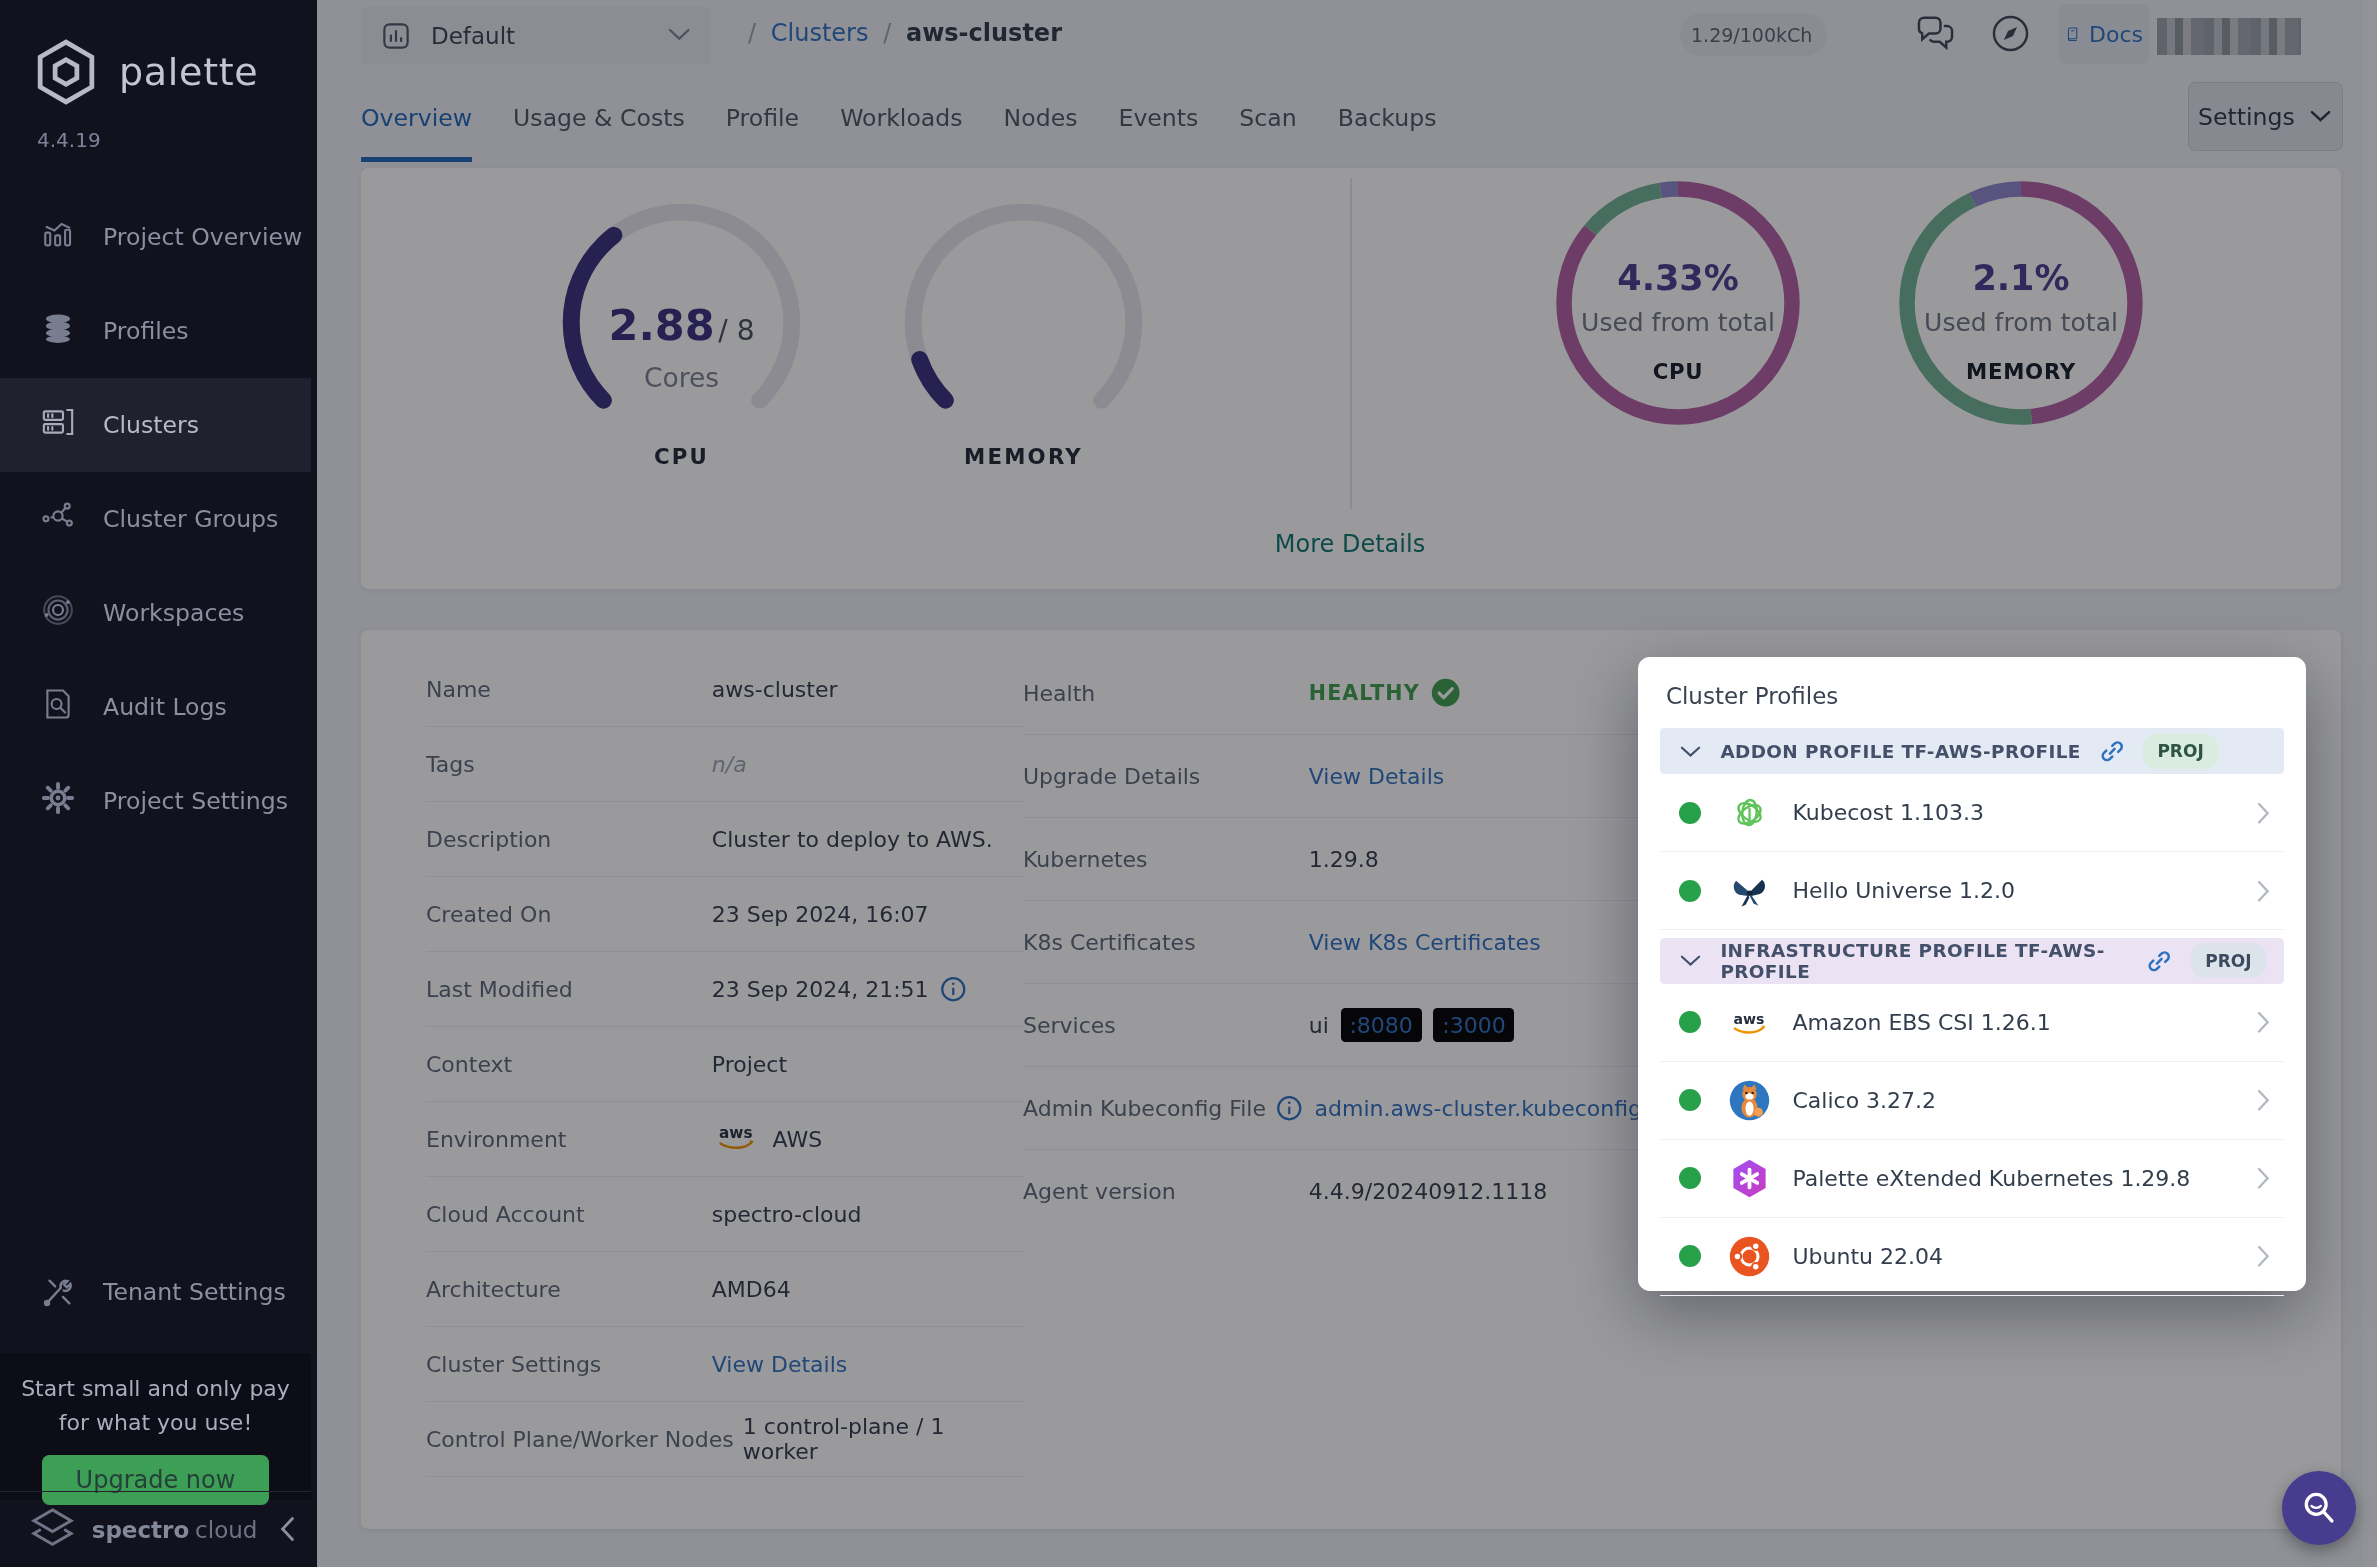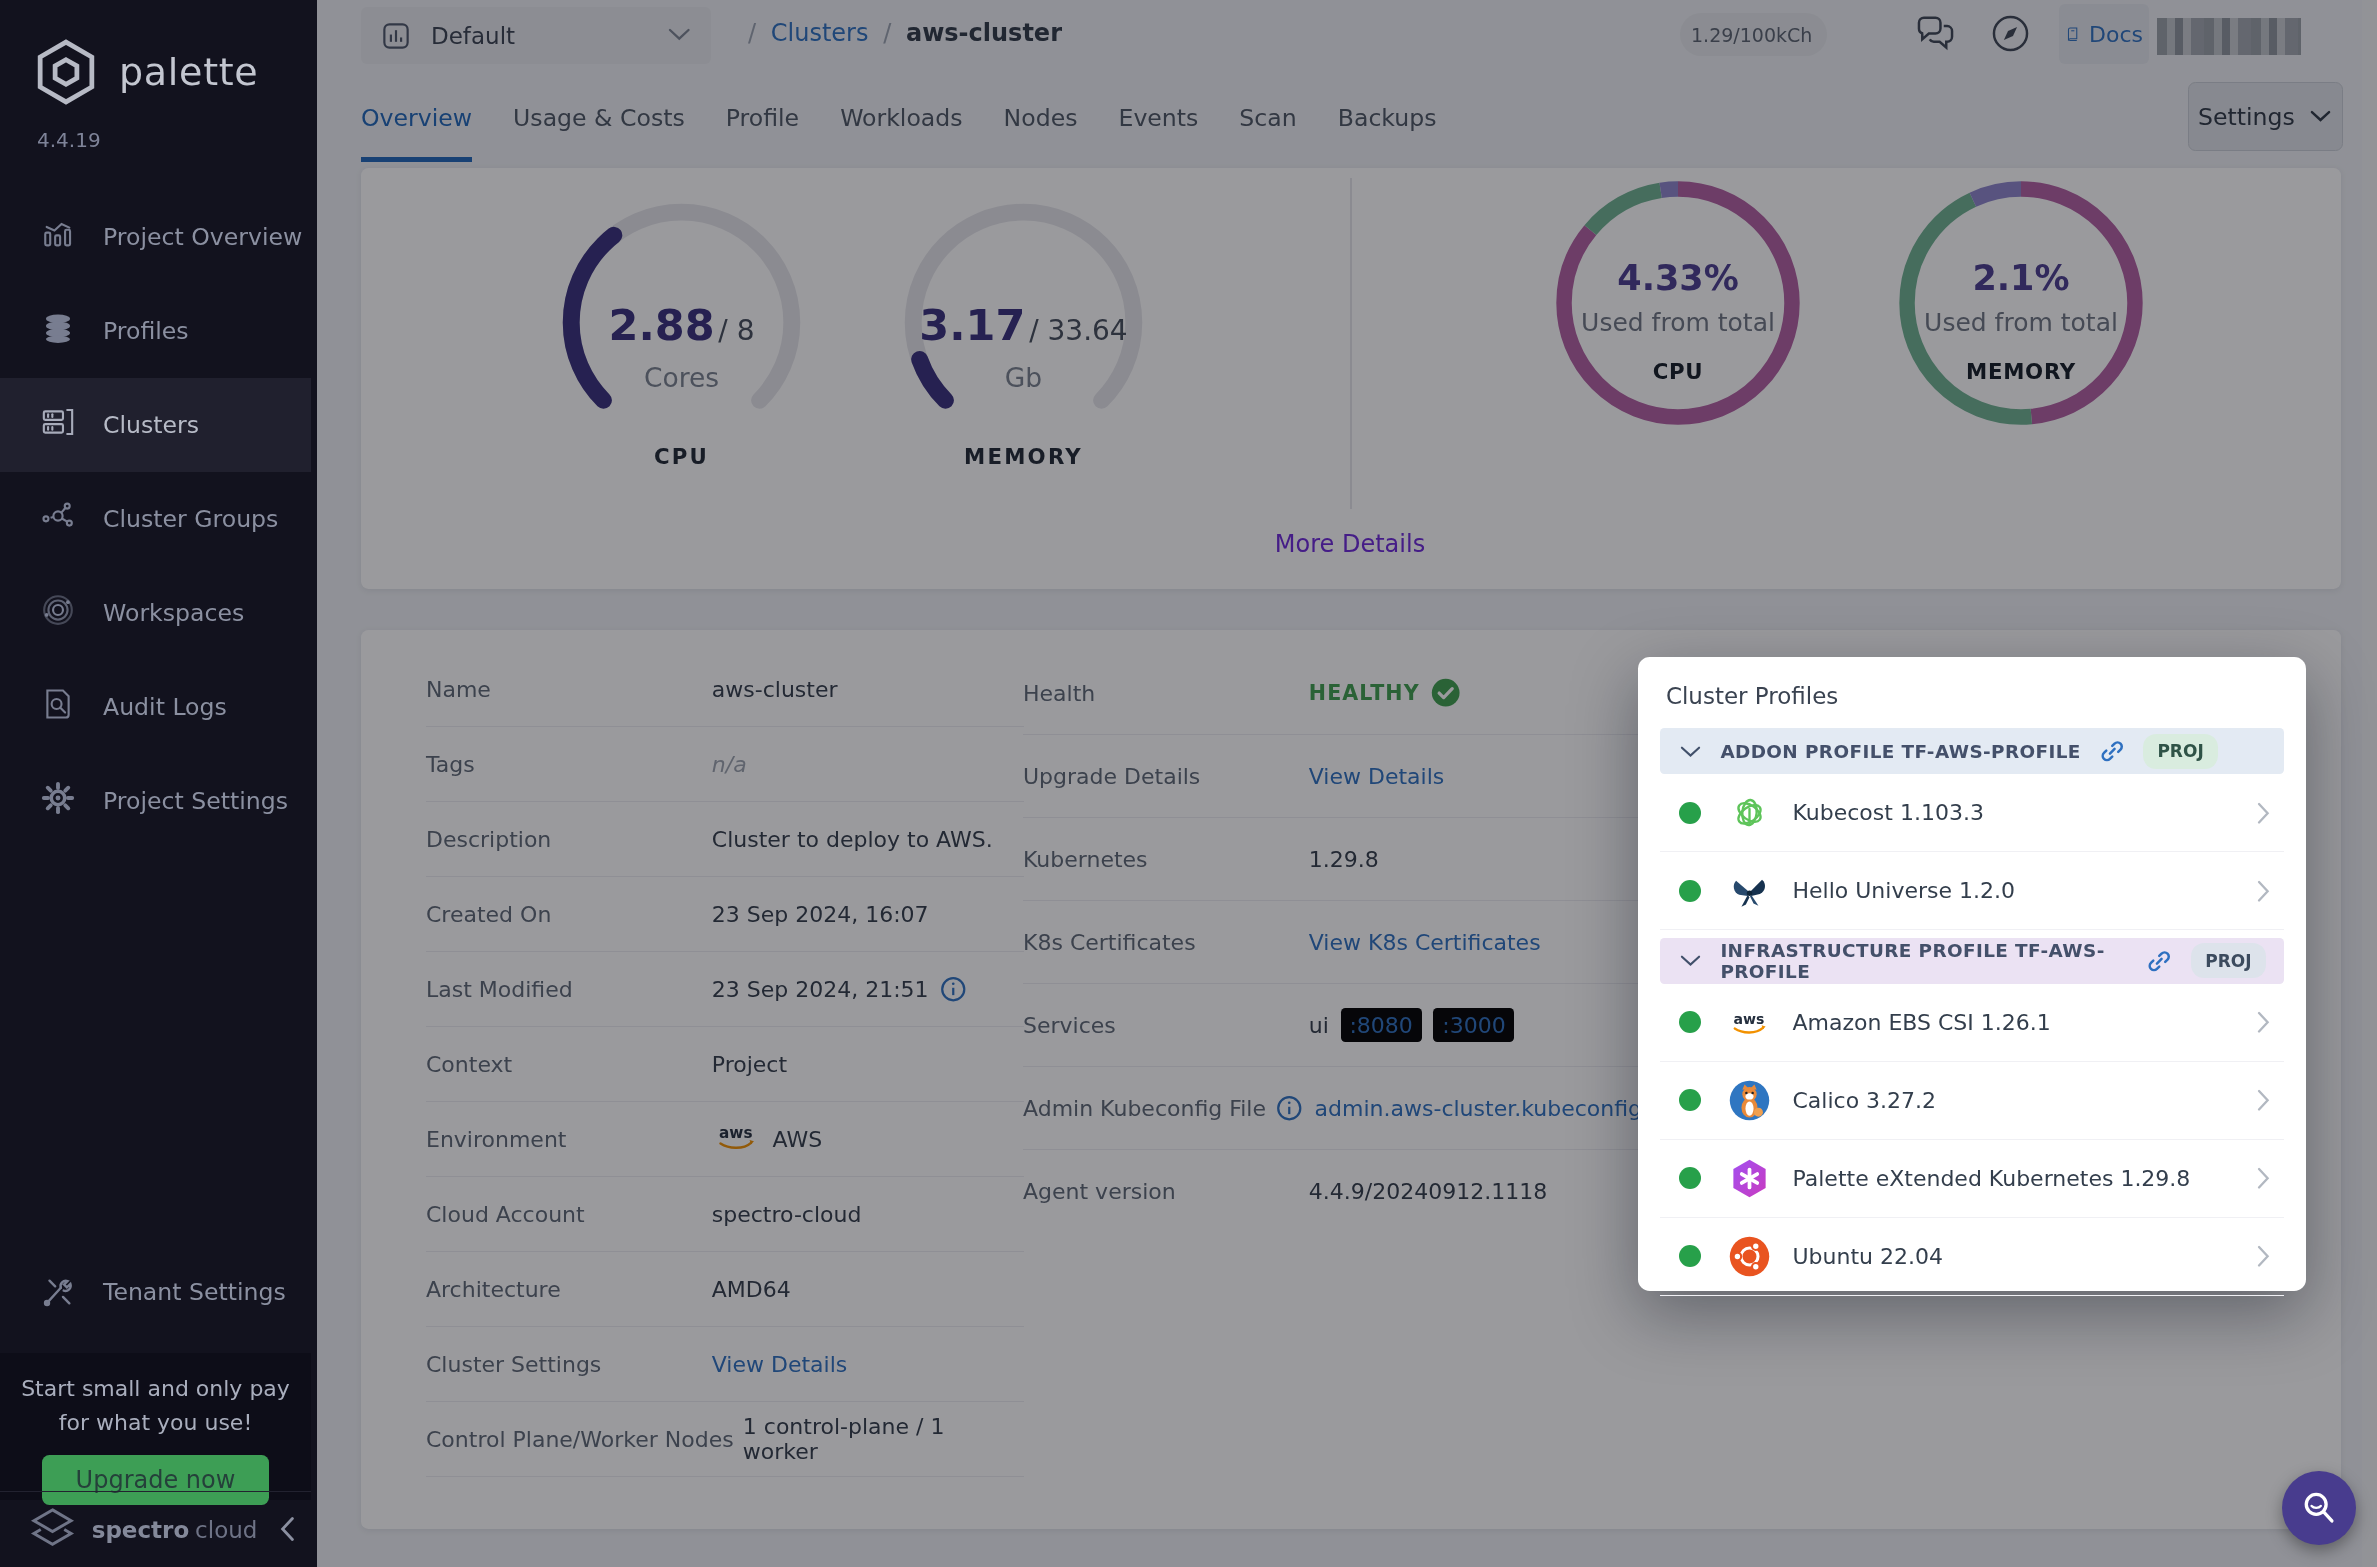--- a/index.html
+++ b/index.html
@@ -83,21 +83,21 @@
   .gauge-label{font-size:21.3px;font-weight:bold;color:#1f2834;letter-spacing:2.2px;margin-top:4.4px;}
   .divider-v{position:absolute;left:989px;top:10.3px;width:1.5px;height:331px;background:#e5e6ea;}
   
   .donut{position:absolute;top:10.3px;width:250px;height:250px;}
   .donut svg{width:250px;height:250px;display:block;}
   .donut-text{position:absolute;inset:0;display:flex;flex-direction:column;align-items:center;justify-content:center;gap:10.3px;}
   .donut-pct{font-size:35px;font-weight:bold;color:#4a3d8f;margin-top:36px;}
   .donut-caption{font-size:25px;color:#6e7683;}
   .donut-label{font-size:21.3px;font-weight:bold;color:#141c27;letter-spacing:0.7px;margin-top:11.8px;}
   .more-details{position:absolute;left:989px;top:361px;transform:translateX(-50%);background:none;border:none;
-                font-size:24px;color:#6d28d9;cursor:pointer;font-family:inherit;}
+                font-size:24px;color:#0f766e;cursor:pointer;font-family:inherit;}
 
   
   .col{position:absolute;}
   .col1{left:37px;top:22px;width:598px;margin-left:28px;}
   .col2{left:662px;top:22px;width:633px;}
   .drow{display:flex;align-items:center;border-bottom:1.5px solid #ededf1;font-size:22px;}
   .col1 .drow{min-height:74px;}
   .col2 .drow{min-height:82px;}
   .col2 .drow:last-child{border-bottom:none;}
   .dlabel{min-width:274px;color:#5e6876;padding-right:11.8px;display:flex;align-items:center;gap:10.3px;white-space:nowrap;}
@@ -352,24 +352,20 @@
       <div><span class="gauge-value">2.88</span> <span class="gauge-total">/ 8</span></div>
       <div class="gauge-unit">Cores</div>
     </div>
     <div class="gauge-label">CPU</div>
           </div>
           <div class="gauge" style="left: 508px;">
             <svg viewBox="0 0 420 340">
     <path d="M103.9 286.1 A150 150 0 1 1 316.1 286.1" fill="none" stroke="#e6e6eb" stroke-width="23" pathLength="100" stroke-linecap="round"></path>
     <path d="M103.9 286.1 A150 150 0 1 1 316.1 286.1" fill="none" stroke="#38307c" stroke-width="23" pathLength="100" stroke-linecap="round" stroke-dasharray="9.4 100"></path>
   </svg>
-            <div class="gauge-text">
-      <div><span class="gauge-value">3.17</span> <span class="gauge-total">/ 33.64</span></div>
-      <div class="gauge-unit">Gb</div>
-    </div>
     <div class="gauge-label">MEMORY</div>
           </div>
         </div>
       <div class="divider-v"></div>
       <div id="donuts">
           <div class="donut" style="left: 1192px;">
             <svg viewBox="0 0 340 340">
               <g transform="rotate(-90 170 170)">
                 <circle cx="170" cy="170" r="155" fill="none" stroke="#b25fa2" stroke-width="21" pathLength="100" stroke-dasharray="86 14" stroke-dashoffset="0"></circle>
                 <circle cx="170" cy="170" r="155" fill="none" stroke="#6fb292" stroke-width="21" pathLength="100" stroke-dasharray="11.5 88.5" stroke-dashoffset="-86"></circle>

